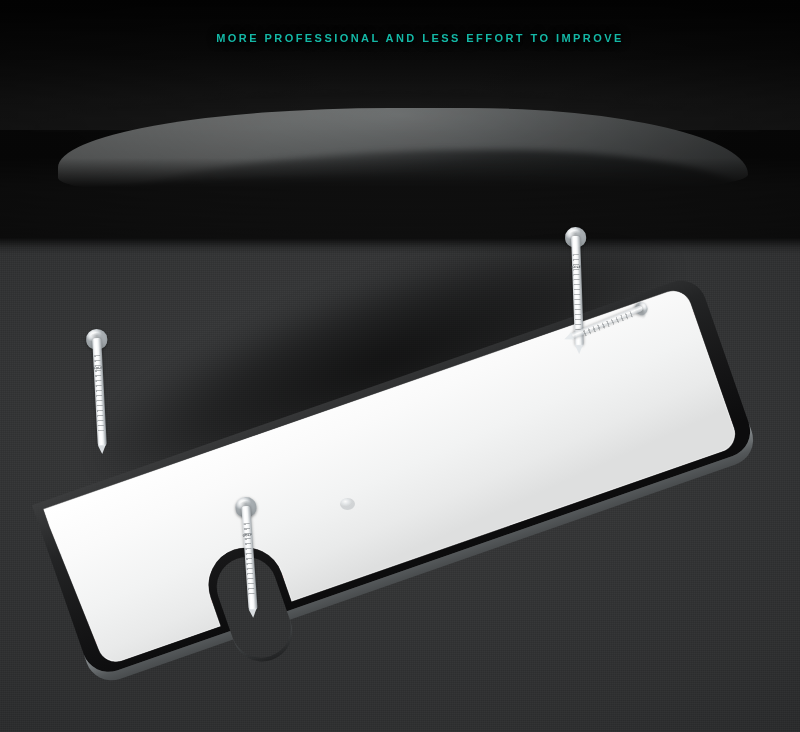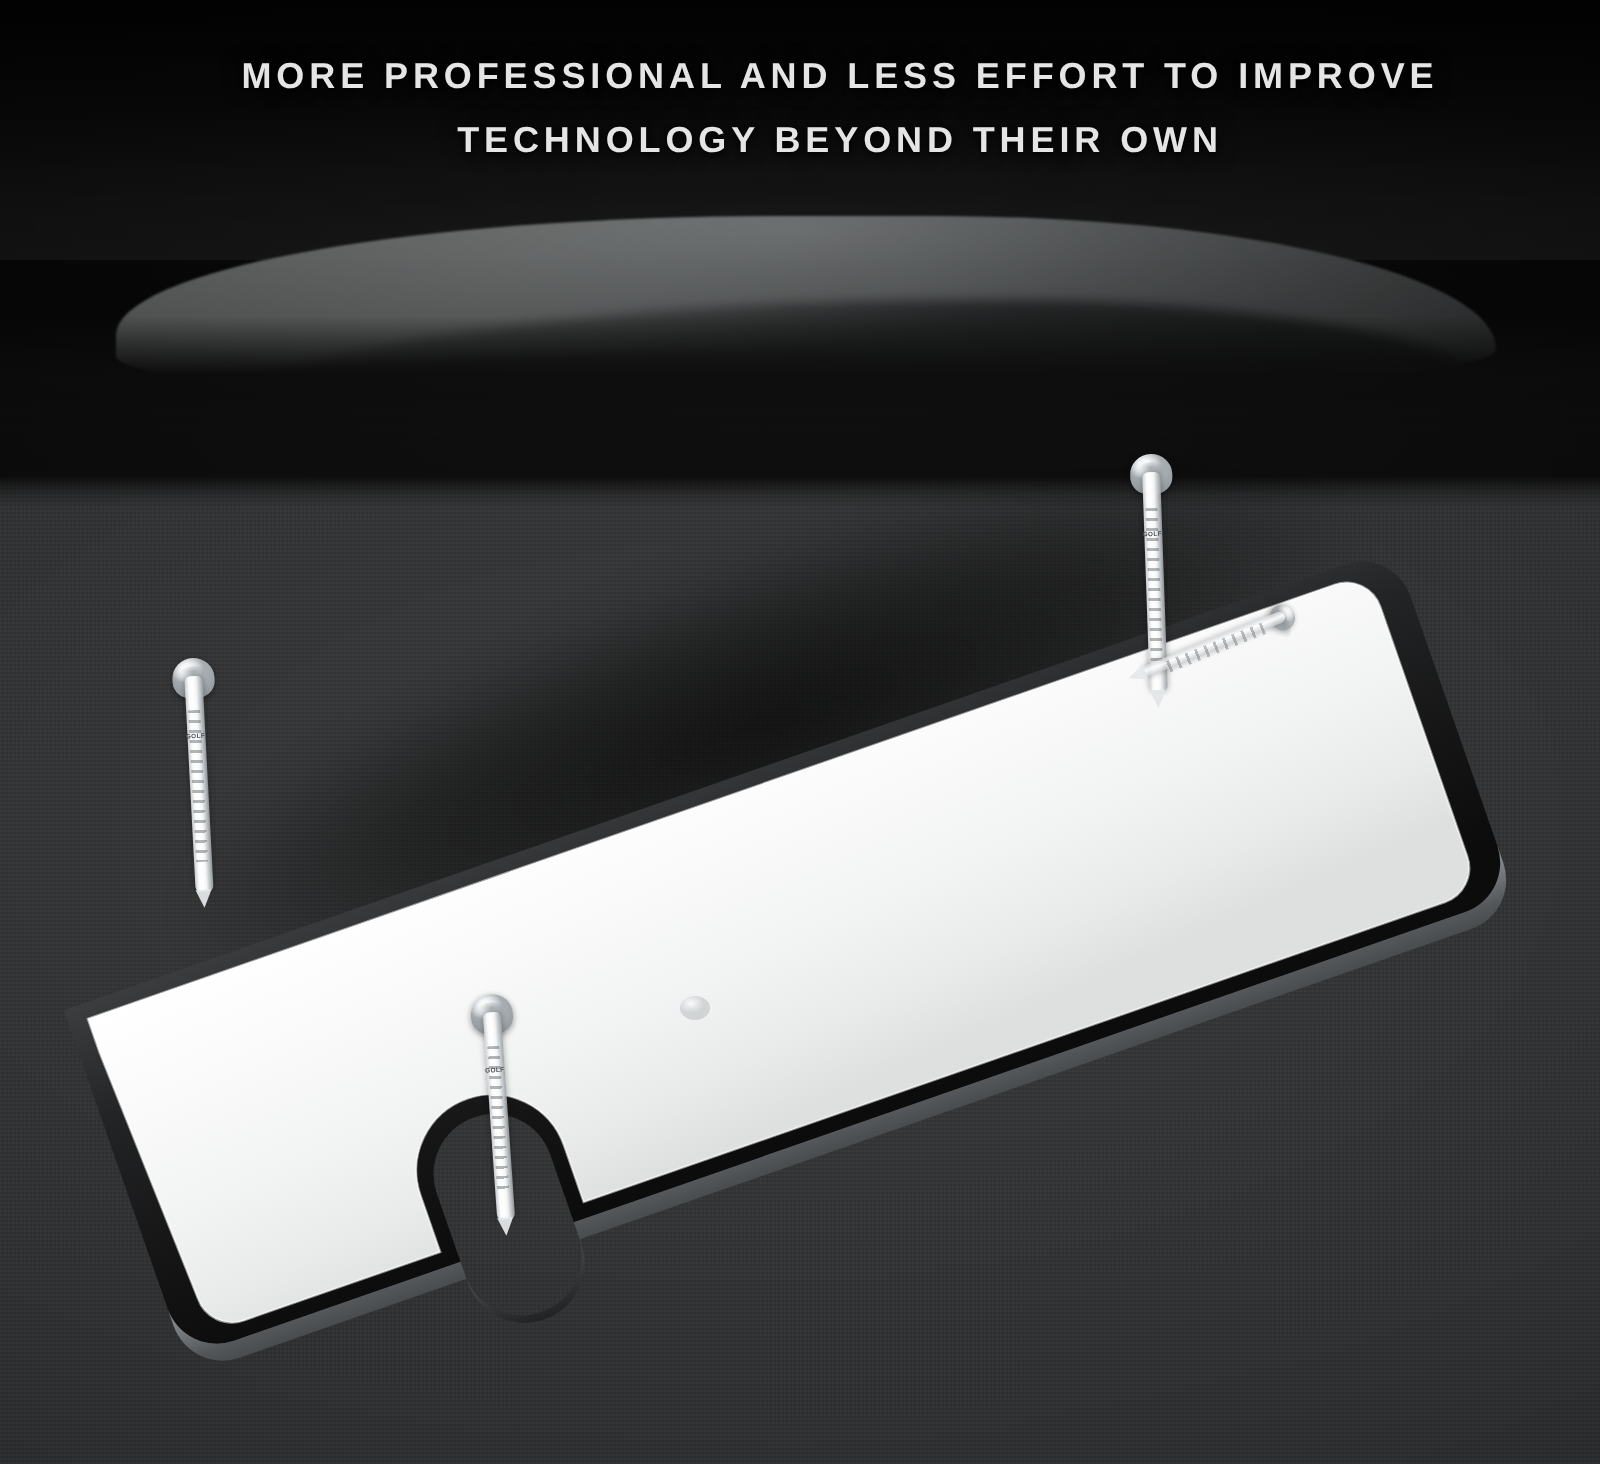--- a/index.html
+++ b/index.html
@@ -100,22 +100,22 @@
 
   
   .headline {
     position:absolute; left:0; top:22px; width:800px;
     text-align:center;
     z-index:40;
     pointer-events:none;
   }
   .headline .line {
     display:block;
-    color:#e5e5e5;
-    font-size:18px;
+    color:#14b8a6;
+    font-size:11px;
     font-weight:bold;
     letter-spacing:2.45px;
     line-height:32px;
     text-shadow:0 1px 3px rgba(0,0,0,.85), 0 0 10px rgba(0,0,0,.6);
     white-space:nowrap;
     margin-left:40px;
   }
 
   
   .product {
@@ -235,21 +235,20 @@
     <div class="bg-fore-ridge"></div>
     <div class="bg-fore"></div>
     <div class="photo-dark"></div>
   </div>
 
   <div class="surface"></div>
   <div class="surface-seam"></div>
 
   <div class="headline">
     <span class="line">MORE PROFESSIONAL AND LESS EFFORT TO IMPROVE</span>
-    <span class="line">TECHNOLOGY BEYOND THEIR OWN</span>
   </div>
 
   <div class="board-shadow"></div>
 
   <div class="product">
     <svg class="product-svg" viewBox="0 0 760 300">
       <defs>
 
         <linearGradient id="faceGrad" x1="0" y1="0" x2="0.35" y2="1">
           <stop offset="0%" stop-color="#ffffff"></stop>

